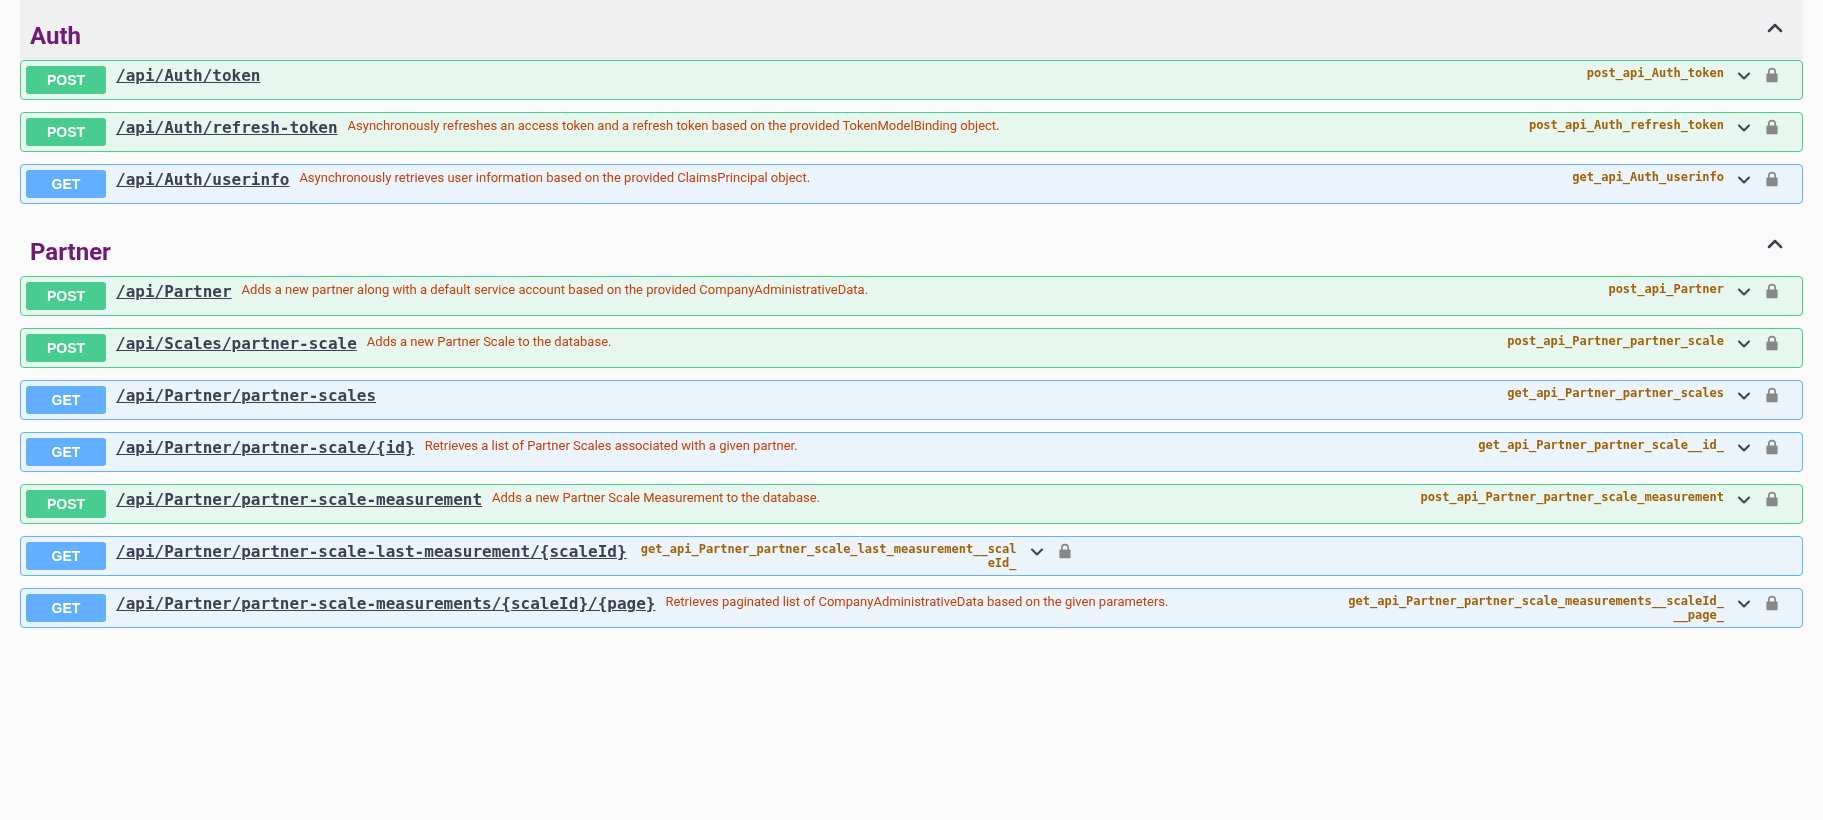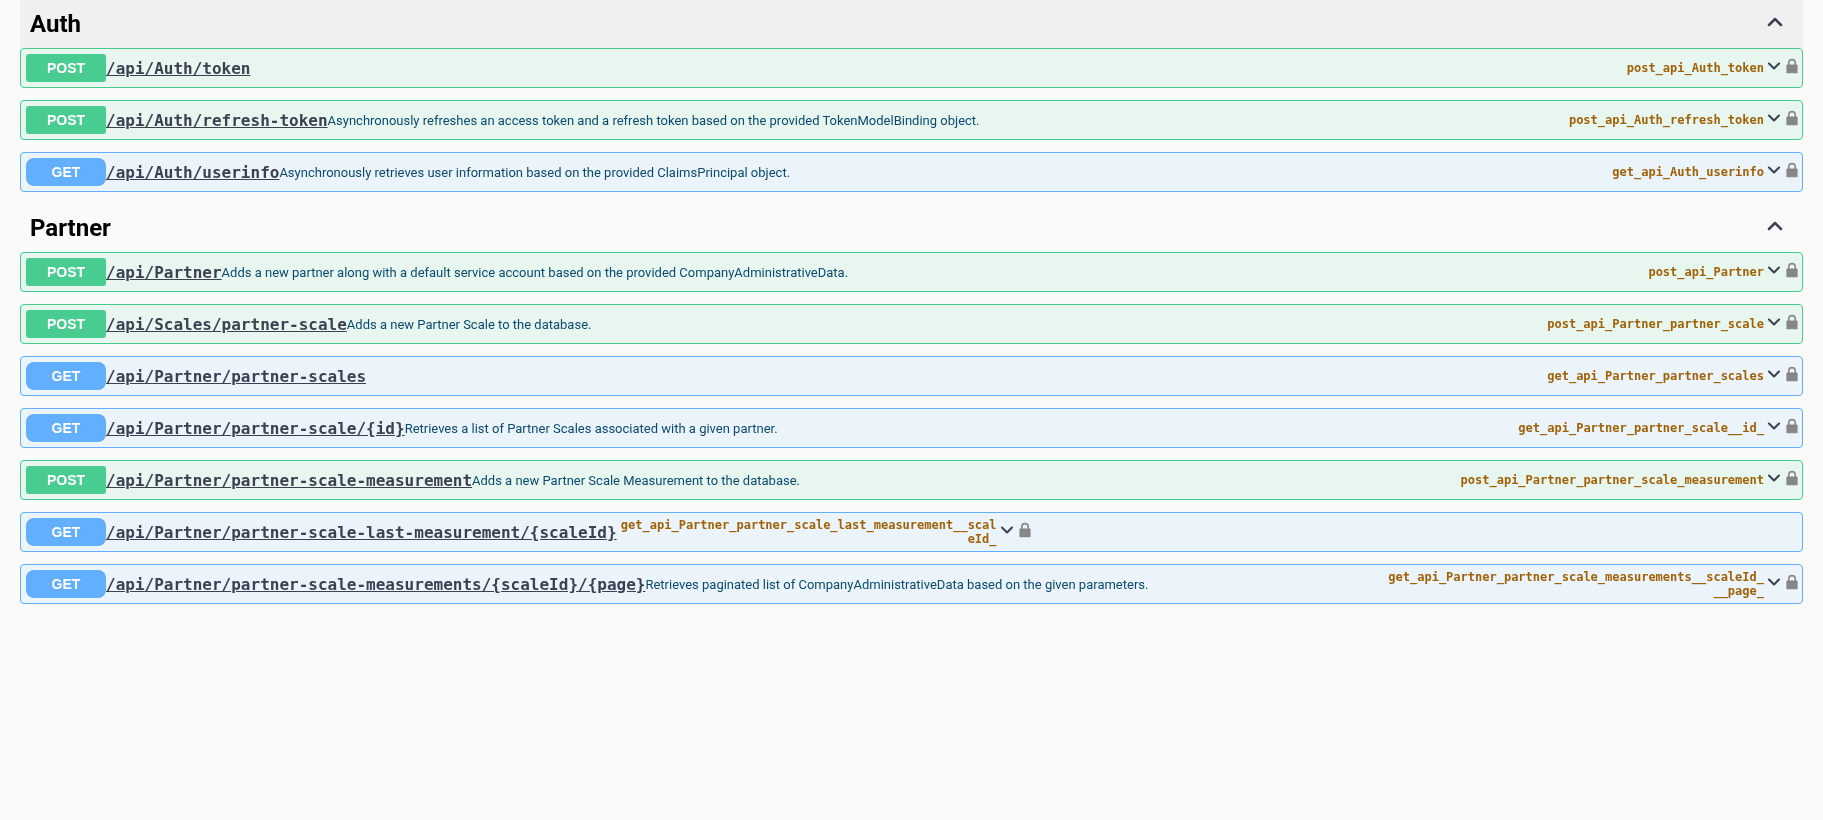--- a/index.html
+++ b/index.html
@@ -14,69 +14,69 @@
     display: flex;
     align-items: center;
     cursor: pointer;
     padding: 10px 10px;
   }
   .tag-header.first { background: #f0f0f0; }
   .tag-name {
     font-size: 24px;
     font-weight: 700;
     flex: 0 0 auto;
-    color: #000000;
+    color: #701a75;
+    margin-top: 12px;
   }
   .tag-spacer { flex: 1 1 auto; }
   .tag-chevron { margin-right: 6px; }
   .opblock {
     border: 1px solid;
     border-radius: 4px;
     margin: 0 0 12px 0;
   }
   .opblock.post {
     background: #e8f6f0;
     border-color: #49cc90;
   }
   .opblock.get {
     background: #ebf3fb;
     border-color: #61affe;
   }
   .opblock-summary {
     display: flex;
-    align-items: center;
-    padding: 5px 2px 5px 5px;
+    padding: 5px 22px 5px 5px;
     cursor: pointer;
-    gap: 0;
+    gap: 10px;
   }
   .method-badge {
     flex: 0 0 auto;
     min-width: 80px;
     text-align: center;
     font-weight: 700;
     font-size: 14px;
     color: #fff;
     padding: 6px 0;
     border-radius: 3px;
     font-family: -apple-system, BlinkMacSystemFont, "Segoe UI", sans-serif;
   }
   .method-badge.post { background: #49cc90; }
-  .method-badge.get  { background: #61affe; border-radius: 8px; }
+  .method-badge.get  { background: #61affe; }
   .op-path {
     font-family: ui-monospace, "SFMono-Regular", Consolas, monospace;
     font-weight: 700;
     font-size: 16px;
     color: #3b4151;
     flex: 0 0 auto;
     word-break: break-word;
     text-decoration: underline;
   }
   .op-desc {
     font-size: 13px;
-    color: #0c4a6e;
+    color: #c2410c;
     flex: 1 1 auto;
     word-break: break-word;
   }
   .op-id {
     font-family: ui-monospace, "SFMono-Regular", Consolas, monospace;
     font-weight: 700;
     font-size: 12px;
     color: #a16207;
     text-align: right;
     flex: 0 0 auto;

